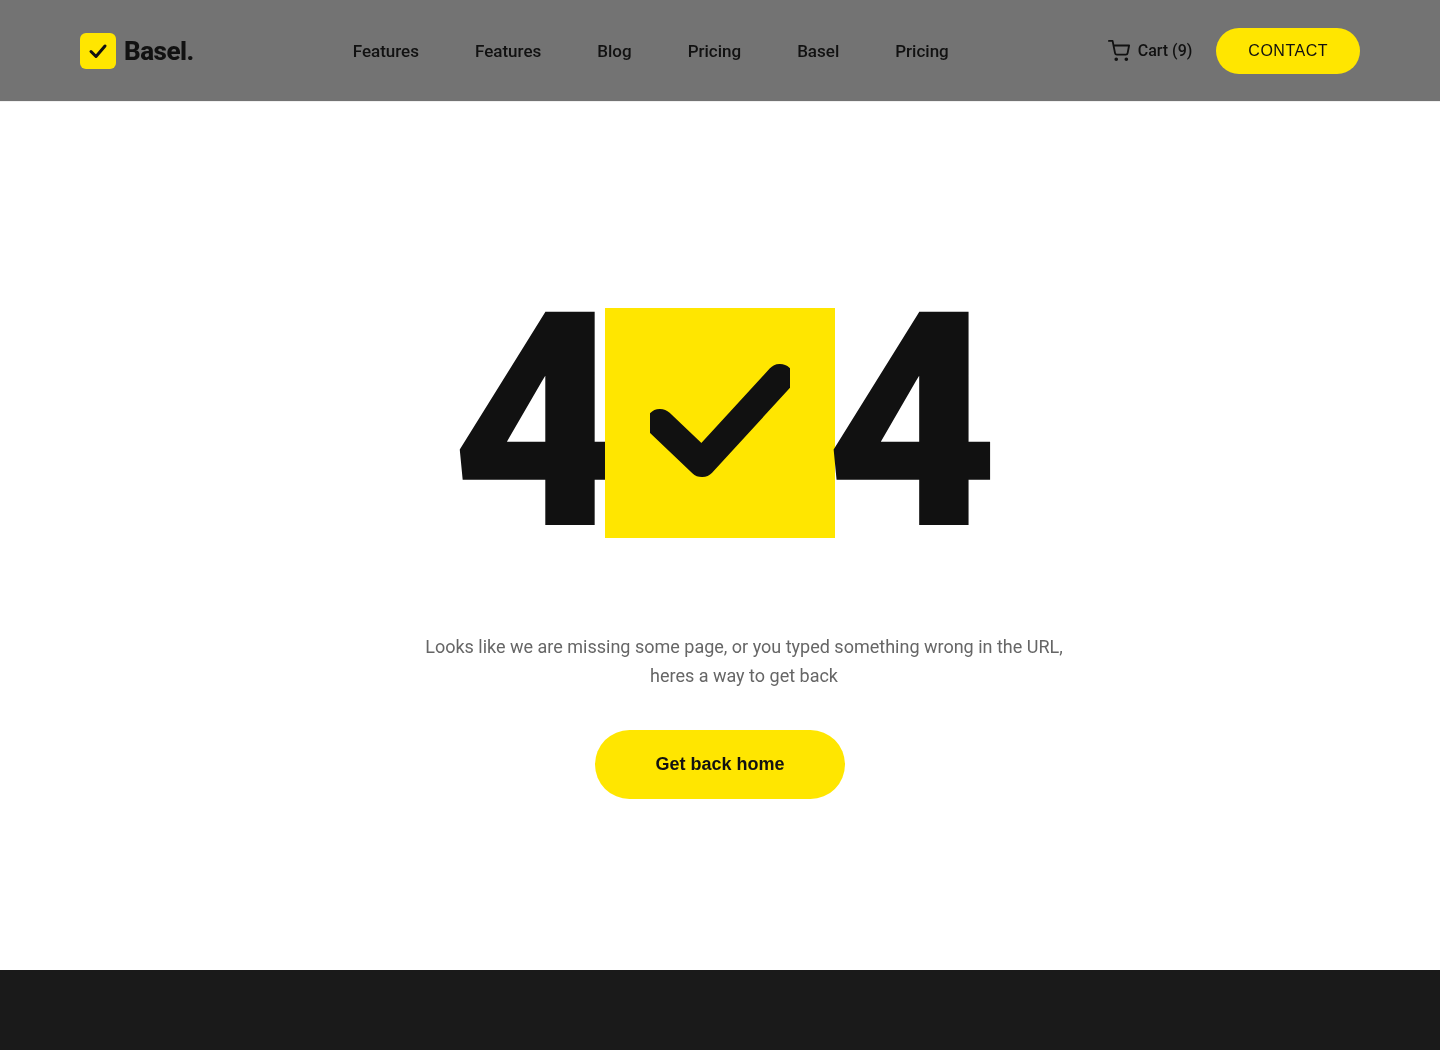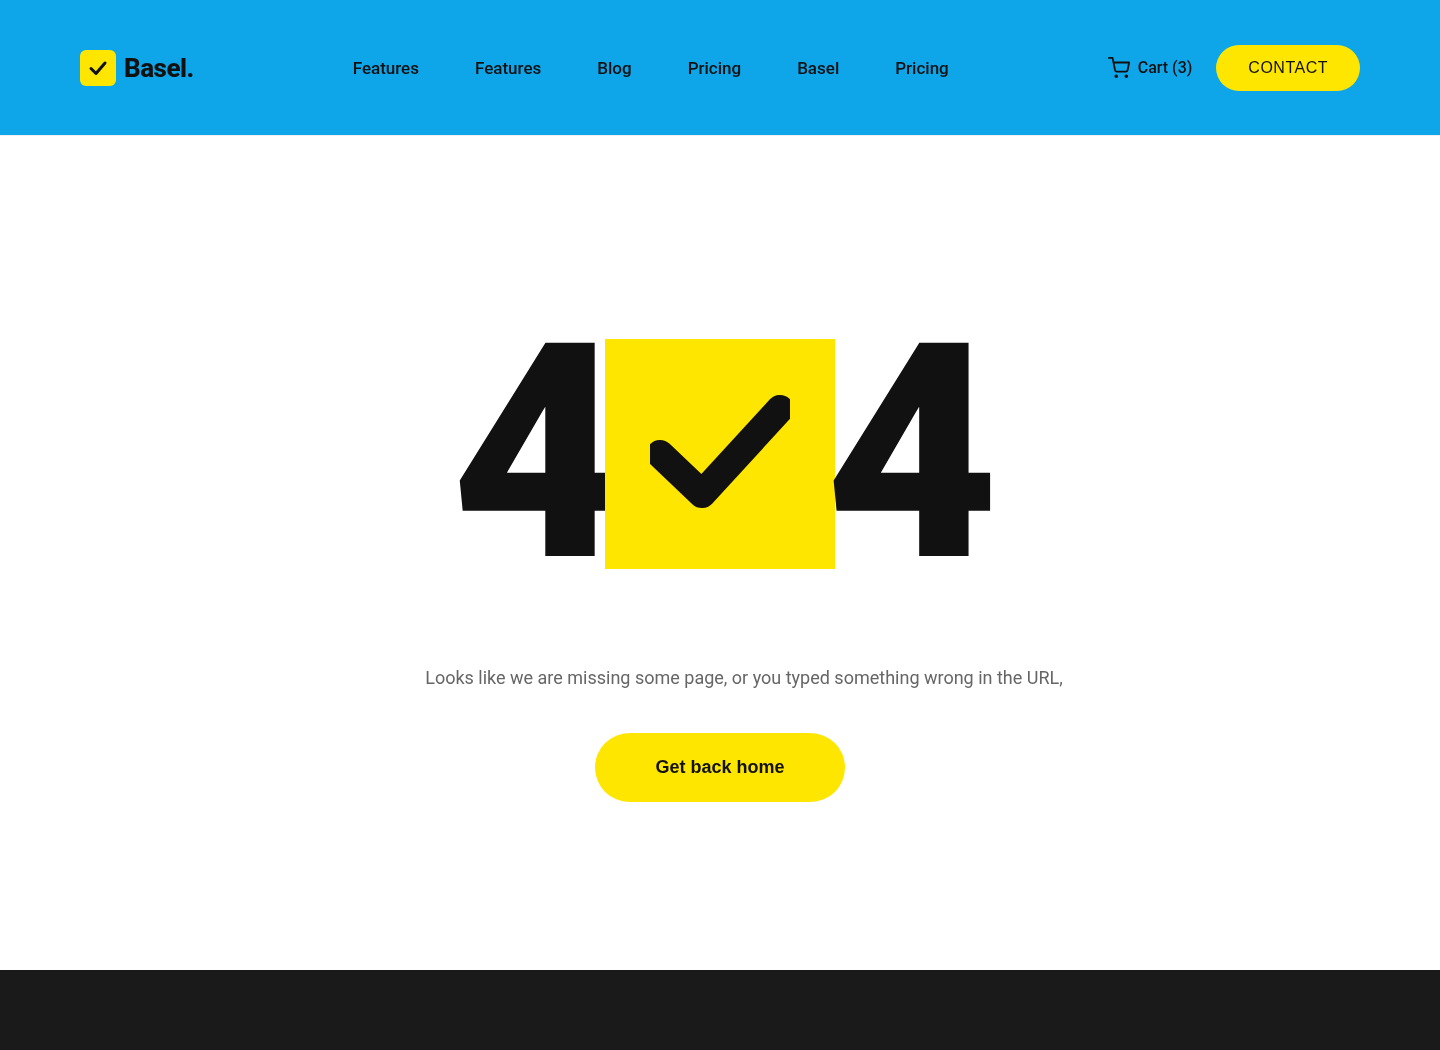--- a/index.html
+++ b/index.html
@@ -15,22 +15,22 @@
       display: flex;
       flex-direction: column;
     }
 
     
     header {
       display: flex;
       align-items: center;
       justify-content: space-between;
       padding: 0 80px;
-      height: 136px;
-      background: #0ea5e9;
+      height: 102px;
+      background: #737373;
       border-bottom: 1px solid #f0f0f0;
     }
 
     .logo-area {
       display: flex;
       align-items: center;
       gap: 8px;
       cursor: pointer;
     }
 
@@ -191,37 +191,38 @@
     <a class="nav-item">Pricing</a>
   </nav>
 
   <div class="header-right">
     <div class="cart-area">
       <svg width="22" height="22" viewBox="0 0 24 24" fill="none" stroke="#111111" stroke-width="2" stroke-linecap="round" stroke-linejoin="round">
         <circle cx="9" cy="21" r="1"></circle>
         <circle cx="20" cy="21" r="1"></circle>
         <path d="M1 1h4l2.68 13.39a2 2 0 0 0 2 1.61h9.72a2 2 0 0 0 2-1.61L23 6H6"></path>
       </svg>
-      <span>Cart (3)</span>
+      <span>Cart (9)</span>
     </div>
     <button class="contact-btn">CONTACT</button>
   </div>
 </header>
 
 <main>
   <div class="error-display">
     <div class="digit">4</div>
     <div class="checkmark-box">
       <svg class="checkmark-svg" viewBox="0 0 140 110" fill="none">
         <path d="M10 55L52 95L130 10" stroke="#111111" stroke-width="28" stroke-linecap="round" stroke-linejoin="round"></path>
       </svg>
     </div>
     <div class="digit">4</div>
   </div>
 
   <div class="error-description">
     <p>Looks like we are missing some page, or you typed something wrong in the URL,</p>
+    <p>heres a way to get back</p>
   </div>
 
   <button class="get-home-btn">Get back home</button>
 </main>
 
 <footer></footer>
 
 </body></html>

